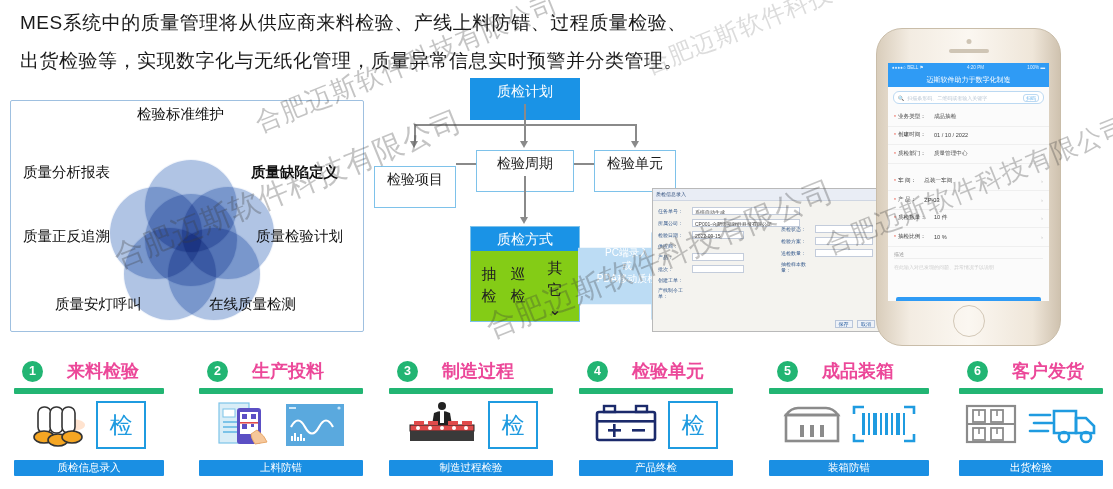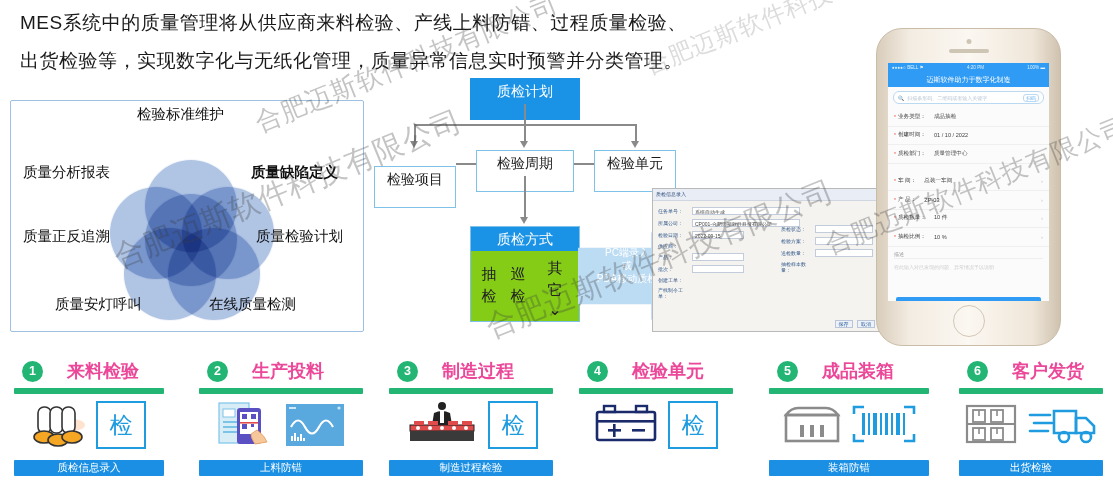--- a/index.html
+++ b/index.html
@@ -531,20 +531,21 @@
             <div class="corner tr"></div>
           <div class="corner bl"></div>
             <div class="corner br"></div>
           <div class="edge e-t"></div>
             <div class="edge e-b"></div>
           <div class="edge e-l"></div>
             <div class="edge e-r"></div>
           <div class="ch">检</div>
         </div>
       </div>
+      <div class="bluebar">产品终检</div>
     </div>
 
     <div class="step" style="left:765px;width:168px;">
       <div class="step-head">
         <div class="num">5</div>
         <div class="step-title">成品装箱</div>
       </div>
       <div class="greenbar"></div>
       <div class="icons">
         <svg width="62" height="44" viewBox="0 0 62 44">

